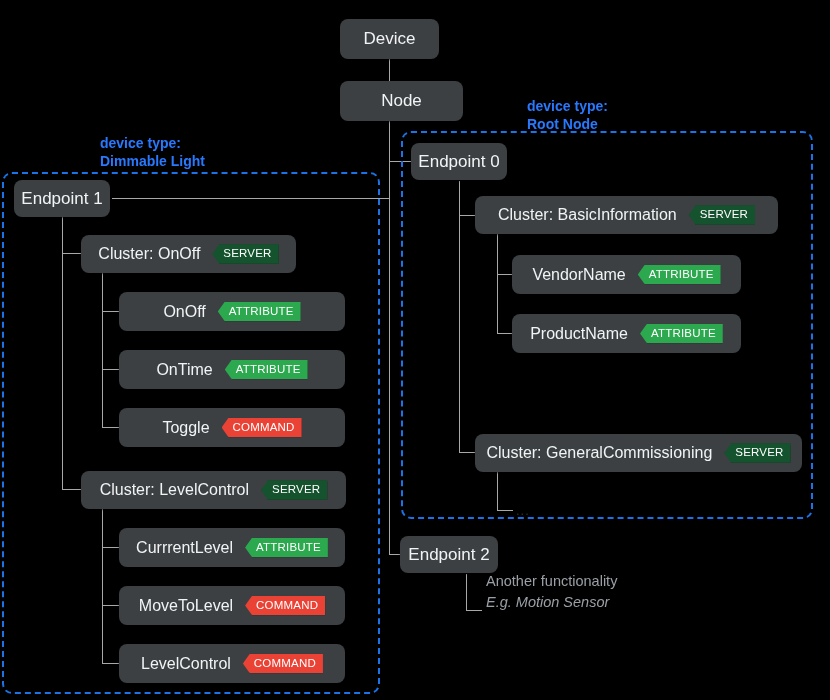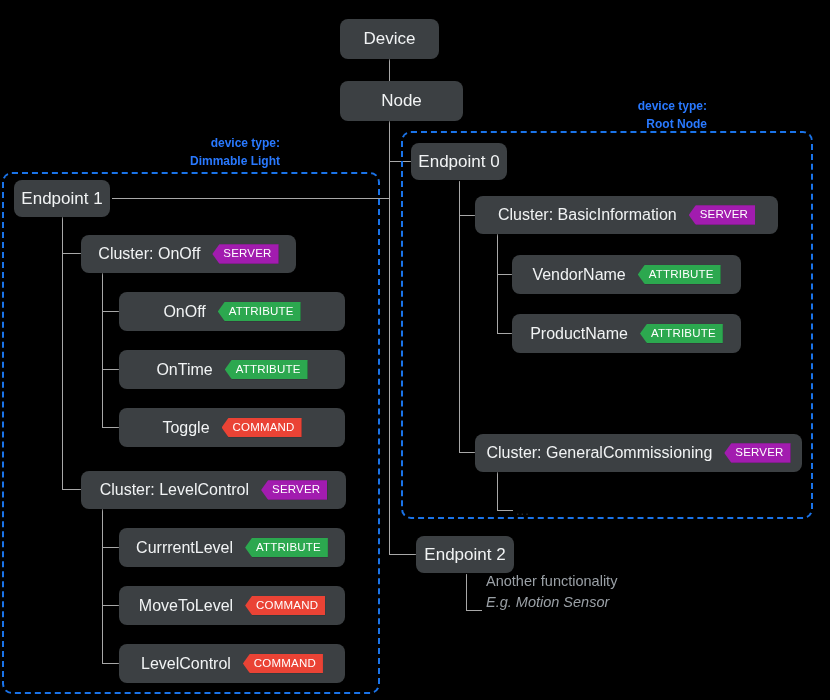--- a/index.html
+++ b/index.html
@@ -54,21 +54,21 @@
     font-weight: 400;
     line-height: 1;
     padding: 4px 7px 4px 11px;
     color: #ffffff;
     letter-spacing: .2px;
     white-space: nowrap;
     clip-path: polygon(7px 0, 100% 0, 100% 100%, 7px 100%, 0 50%);
     box-shadow: 1px 1px 2px rgba(0,0,0,.55);
     font-family: "Liberation Sans", sans-serif;
   }
-  .badge.server    { background: #a21caf; }
+  .badge.server    { background: #14532d; }
   .badge.attribute { background: #2ca84f; }
   .badge.command   { background: #ea4335; }
 
   
   .line {
     position: absolute;
     background: #a8a8a8;
   }
   .line.v { width: 1px; }
   .line.h { height: 1px; }
@@ -78,23 +78,23 @@
     position: absolute;
     border: 2px dashed #1a73e8;
     border-radius: 10px;
     box-sizing: border-box;
     pointer-events: none;
   }
 
   
   .devtype {
     position: absolute;
-    text-align: right;
+    text-align: left;
     color: #2979ff;
-    font-size: 12px;
+    font-size: 14px;
     font-weight: bold;
     line-height: 18px;
     white-space: nowrap;
   }
   .devtype .t2 { display: block; }
 
   
   .annot {
     position: absolute;
     color: #9aa0a6;
@@ -177,21 +177,21 @@
   </div>
 
   <div class="node plain box-ep" style="left:411px; top:143px; width:96px; height:37px;">
     <span class="label">Endpoint 0</span>
   </div>
 
   <div class="node plain box-ep" style="left:14px; top:180px; width:96px; height:37px;">
     <span class="label">Endpoint 1</span>
   </div>
 
-  <div class="node plain box-ep" style="left:416px; top:536px; width:98px; height:37px;">
+  <div class="node plain box-ep" style="left:400px; top:536px; width:98px; height:37px;">
     <span class="label">Endpoint 2</span>
   </div>
 
   <div class="node with-badge box-cluster" style="left:81px; top:235px; width:215px; height:38px;">
     <span class="label">Cluster: OnOff</span>
     <span class="badge server">SERVER</span>
   </div>
 
   <div class="node with-badge box-leaf" style="left:119px; top:292px; width:226px; height:39px;">
     <span class="label">OnOff</span>

